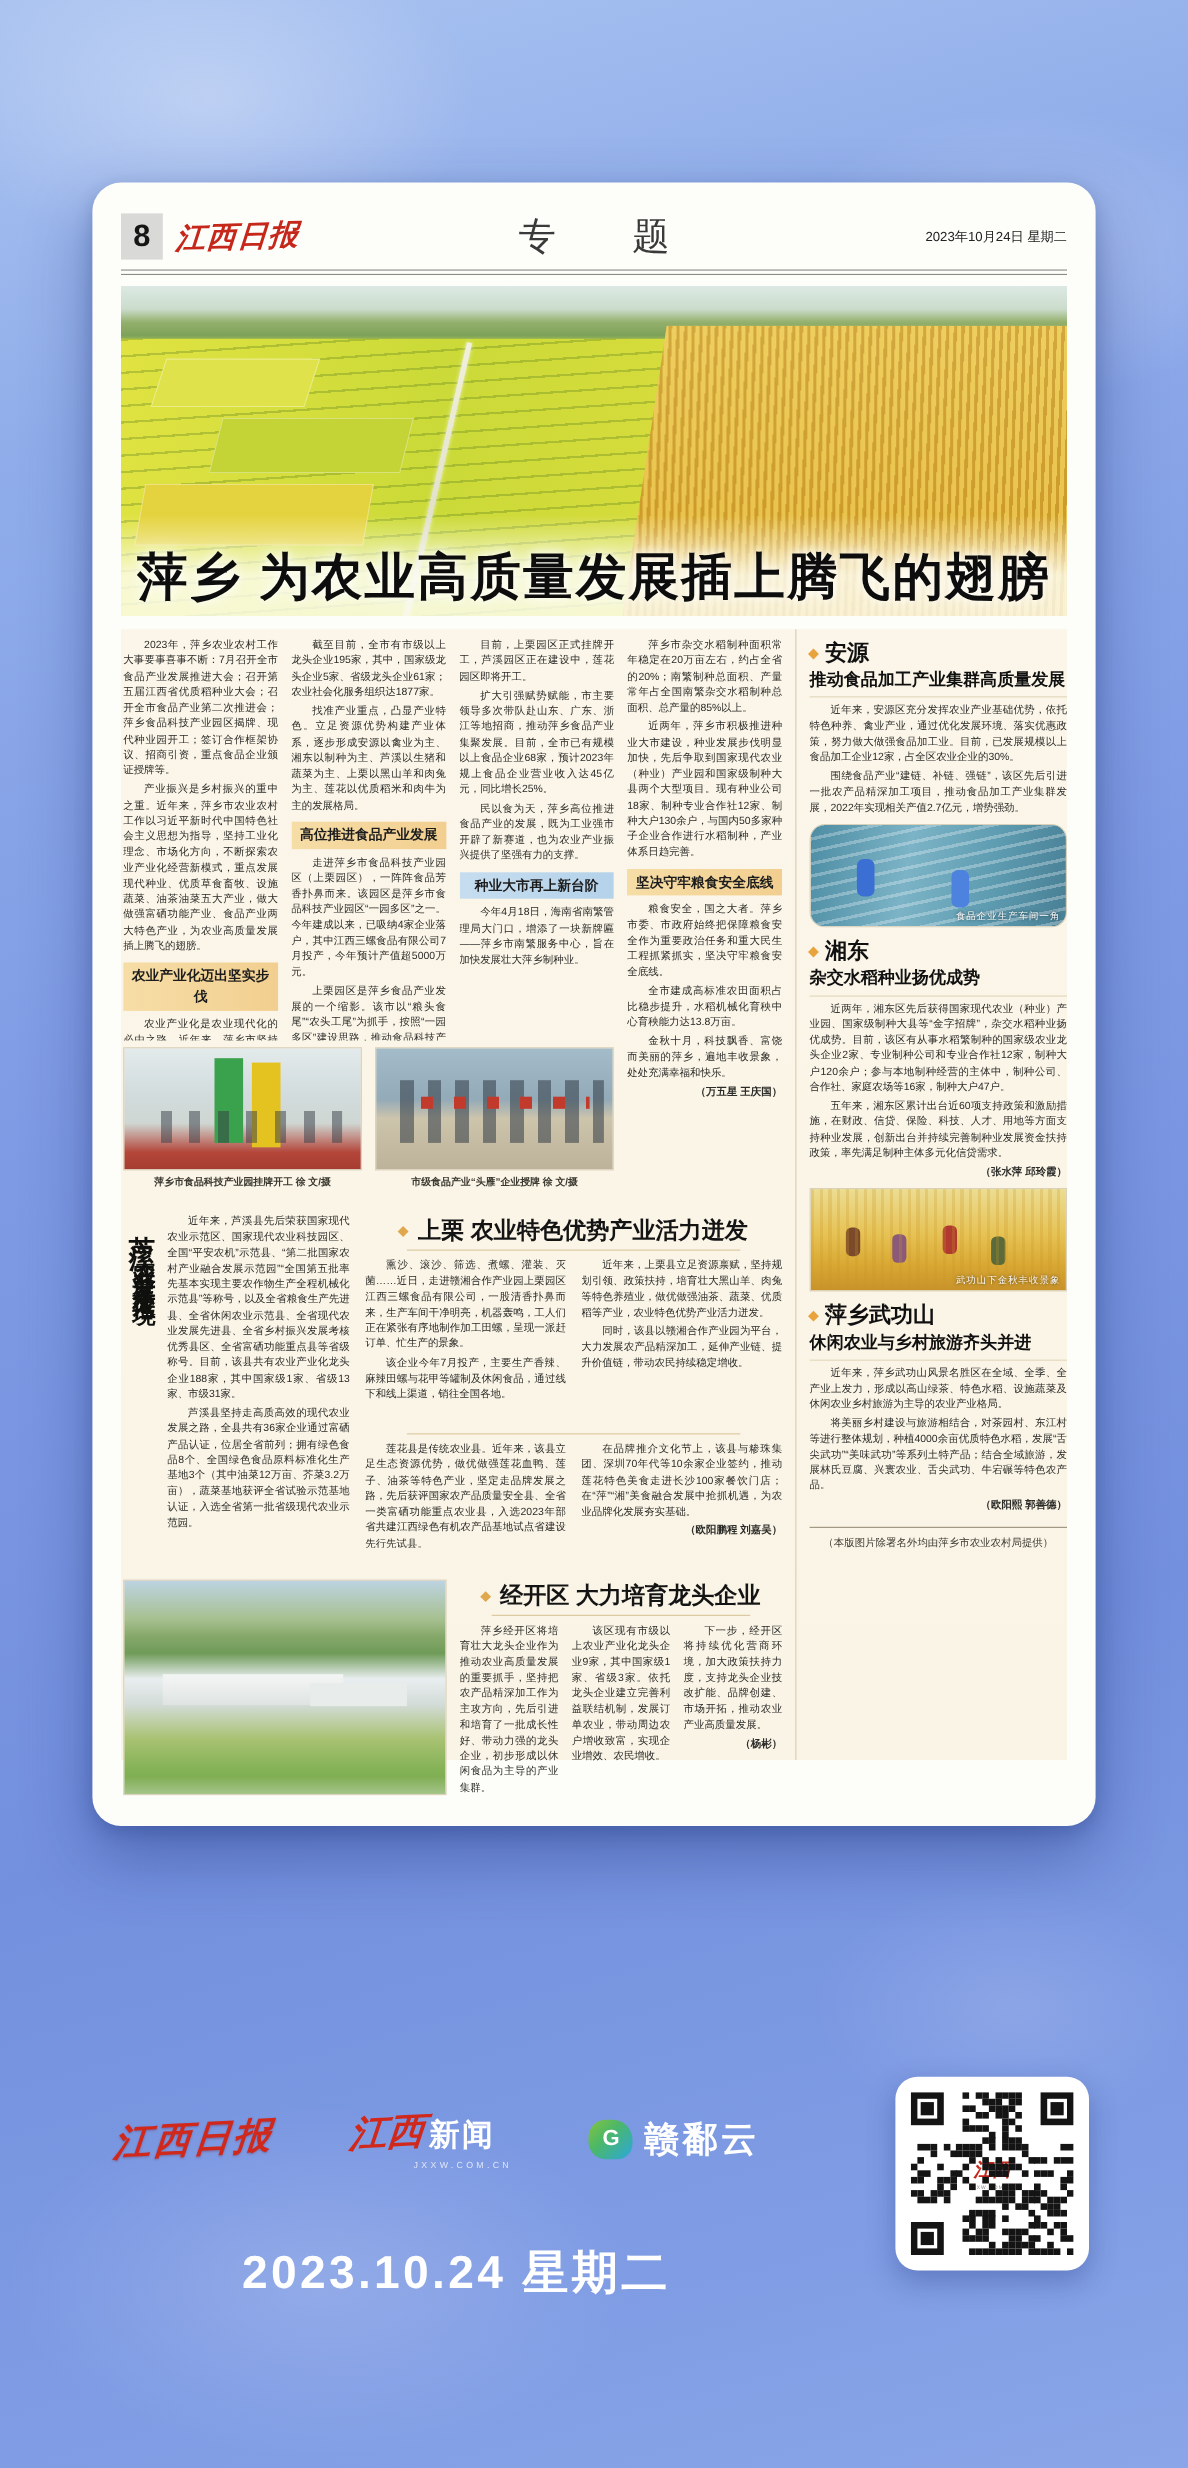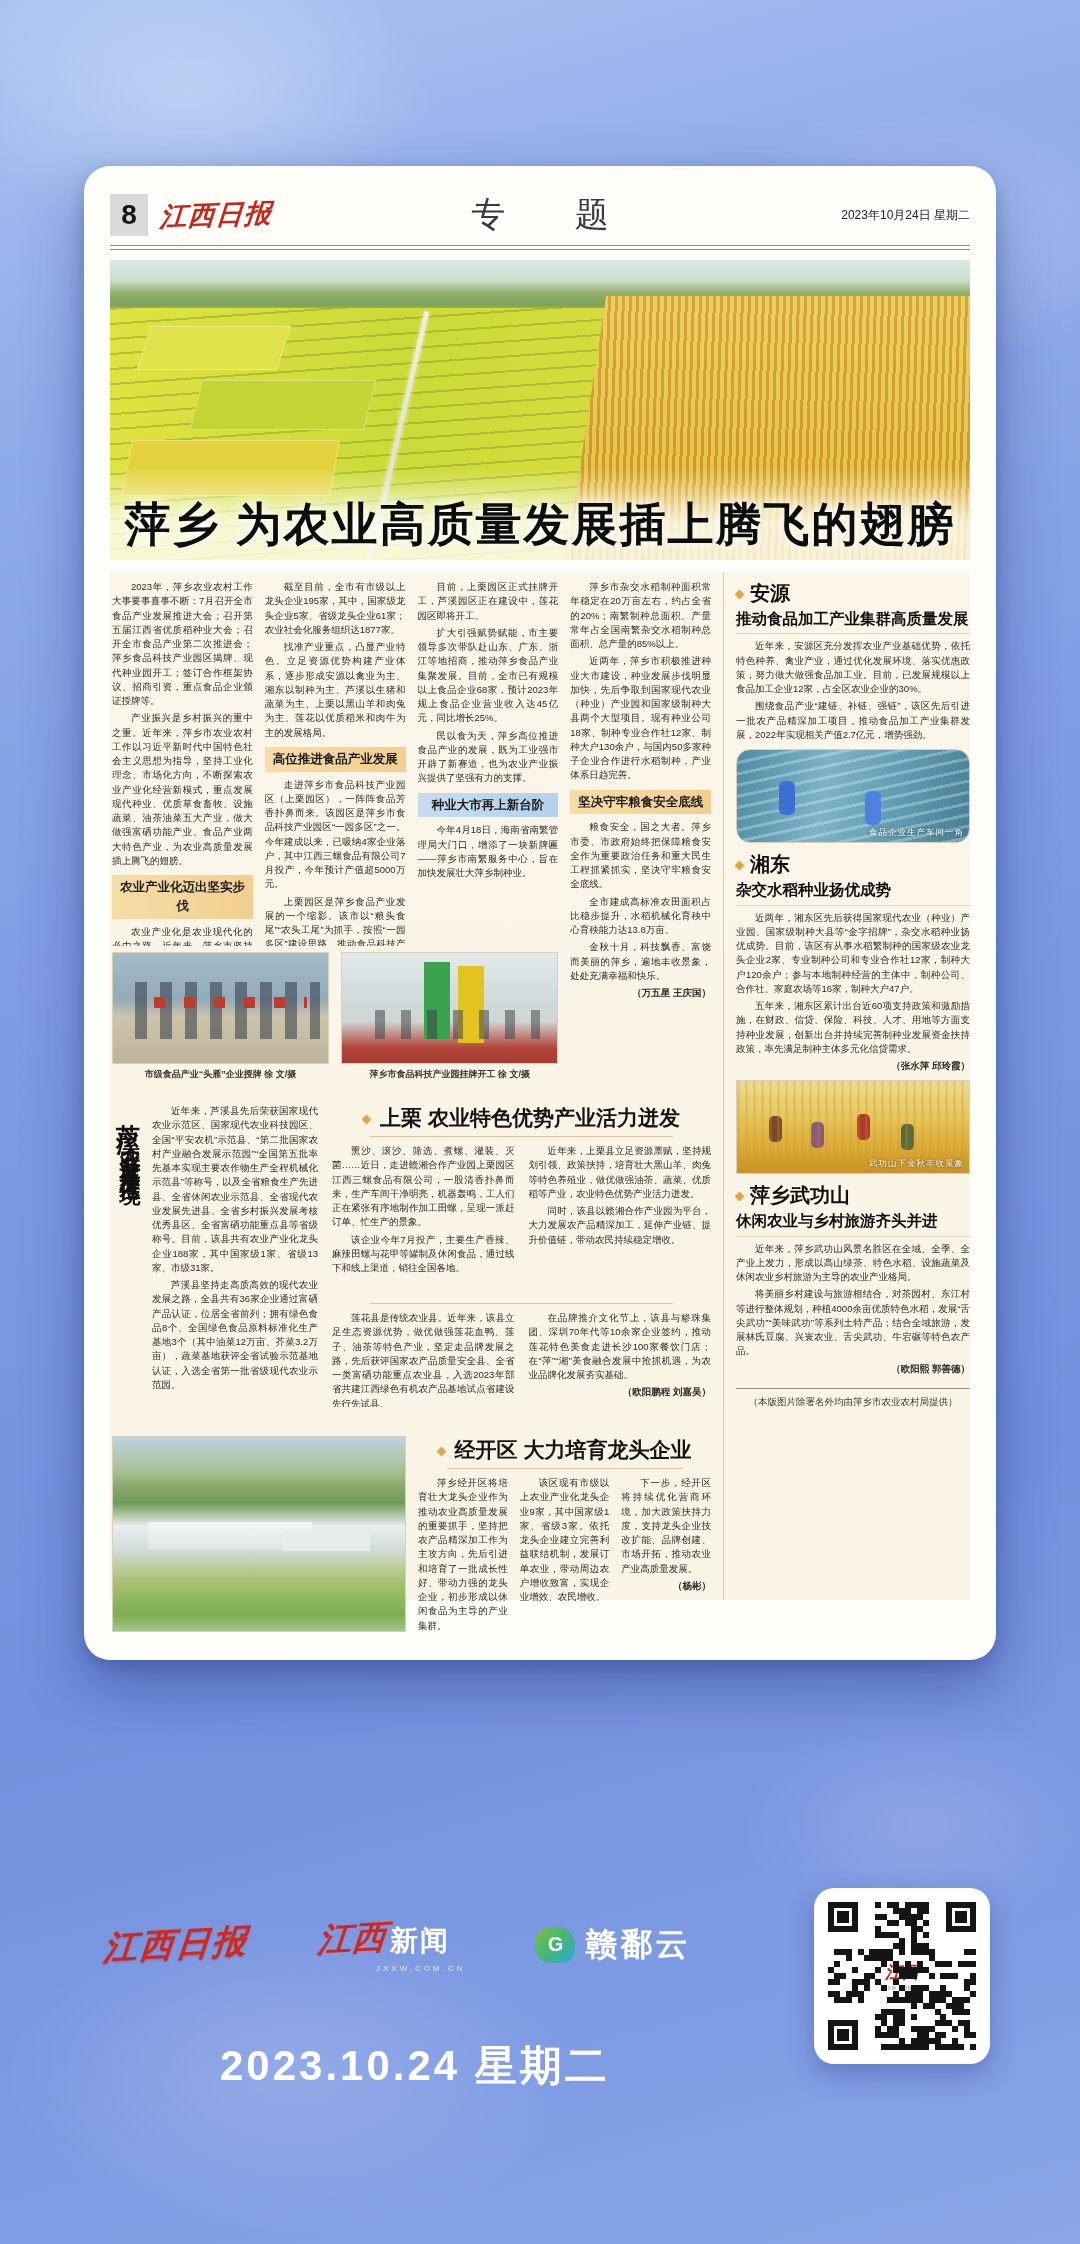--- a/index.html
+++ b/index.html
@@ -210,26 +210,26 @@
           <p>近两年，萍乡市积极推进种业大市建设，种业发展步伐明显加快，先后争取到国家现代农业（种业）产业园和国家级制种大县两个大型项目。现有种业公司18家、制种专业合作社12家、制种大户130余户，与国内50多家种子企业合作进行水稻制种，产业体系日趋完善。</p>
           <span class="subhead sh-orange">坚决守牢粮食安全底线</span>
           <p>粮食安全，国之大者。萍乡市委、市政府始终把保障粮食安全作为重要政治任务和重大民生工程抓紧抓实，坚决守牢粮食安全底线。</p>
           <p>全市建成高标准农田面积占比稳步提升，水稻机械化育秧中心育秧能力达13.8万亩。</p>
           <p>金秋十月，科技飘香、富饶而美丽的萍乡，遍地丰收景象，处处充满幸福和快乐。</p>
           <span class="byline smalltext">（万五星 王庆国）</span>
         </div>
 
         <div class="photos">
           <div class="mphoto">
+            <div class="img img-ceremony"></div>
+            <div class="mcap">萍乡市食品科技产业园挂牌开工 徐 文/摄</div>
+          </div>
+          <div class="mphoto">
             <div class="img img-stage"></div>
             <div class="mcap">市级食品产业“头雁”企业授牌 徐 文/摄</div>
-          </div>
-          <div class="mphoto">
-            <div class="img img-ceremony"></div>
-            <div class="mcap">萍乡市食品科技产业园挂牌开工 徐 文/摄</div>
           </div>
         </div>
       </div>
 
       <div class="rowB">
         <div class="luxi">
           <div class="luxi-head">
             <span class="luxi-h1">芦溪</span>
             <span class="luxi-h2">农业产业发展步入佳境</span>
           </div>

